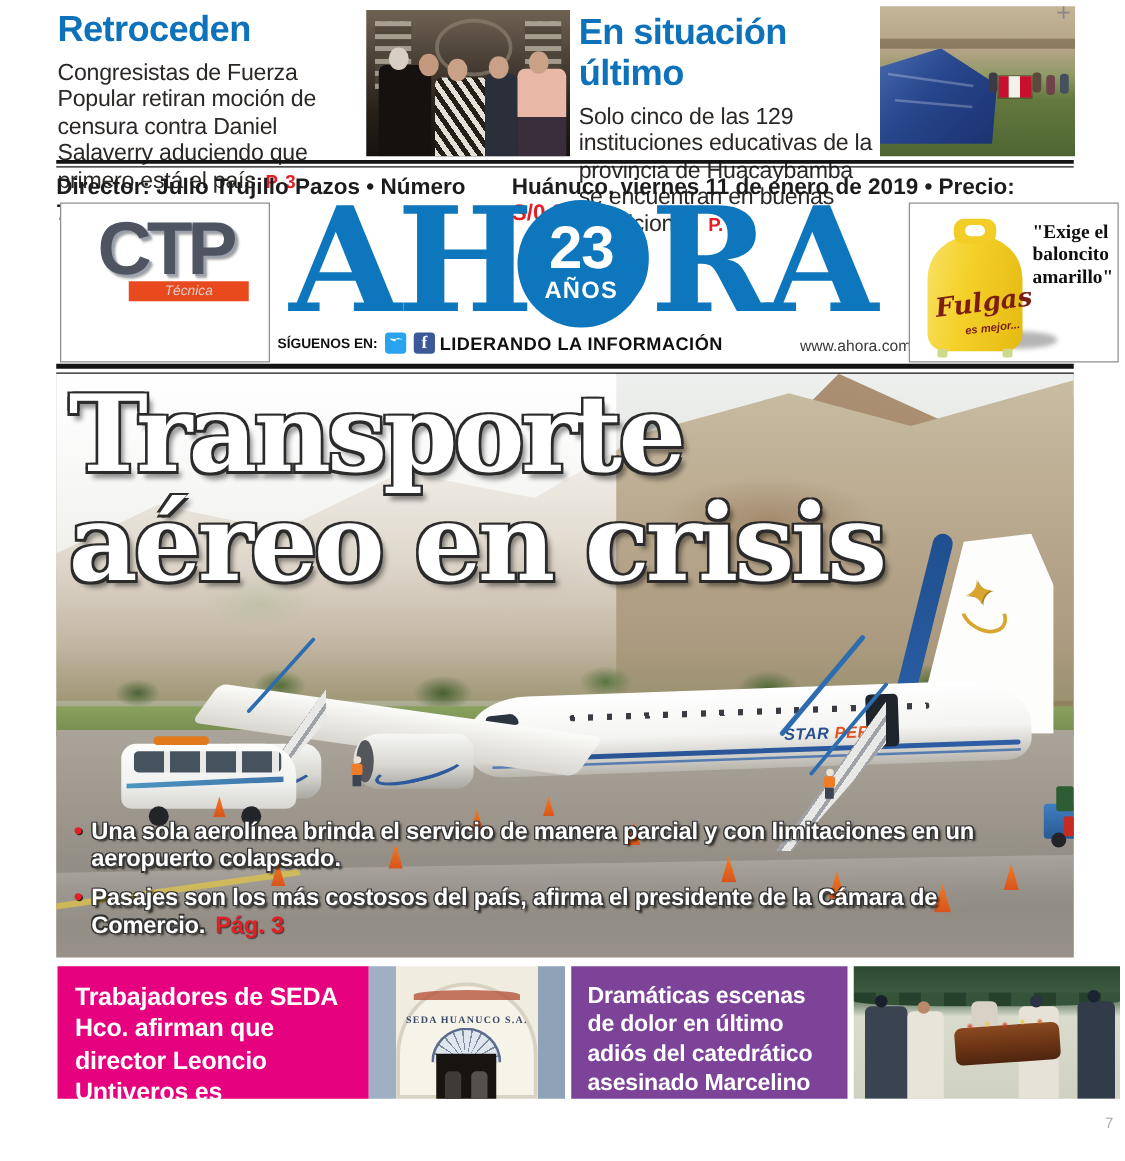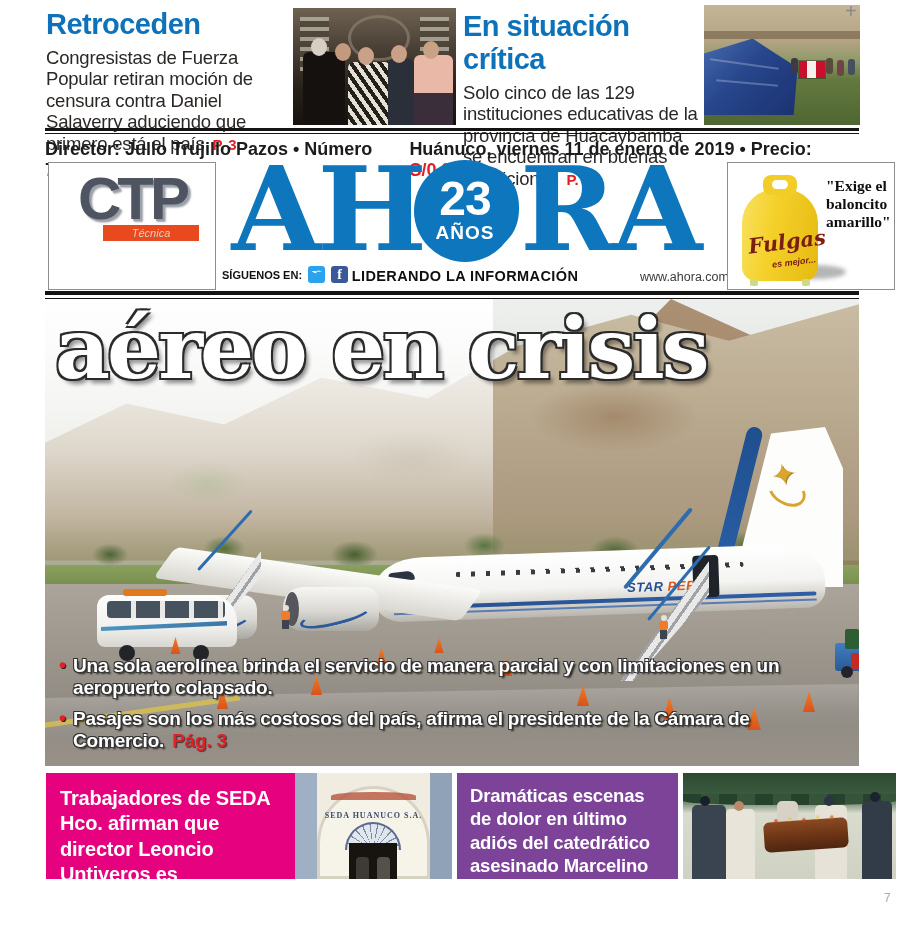--- a/index.html
+++ b/index.html
@@ -223,21 +223,21 @@
     <div class="person" style="left:34%;top:46%;width:26%;height:54%;background:repeating-linear-gradient(55deg,#e4e0d5 0 4px,#23201a 4px 8px);"></div>
     <div class="head" style="left:40%;top:33%;"></div>
     <div class="person" style="left:58%;top:44%;width:16%;height:56%;background:#2a2f3a;"></div>
     <div class="head" style="left:60%;top:32%;"></div>
     <div class="person" style="left:74%;top:40%;width:24%;height:60%;background:linear-gradient(180deg,#e9b8a6 0 55%,#3a2e3a 55% 100%);"></div>
     <div class="head" style="left:80%;top:28%;"></div>
     <div class="head" style="left:26%;top:30%;background:#c49a7e;"></div>
   </div>
 
   <div class="abs story" style="left:463px;top:10px;width:238px;">
-    <h2>En situación crítica</h2>
+    <h2>En situación último</h2>
     <p><span>Solo cinco de las 129 instituciones educativas de la provincia de Huacaybamba se encuentran en buenas condiciones</span><span class="pref">P. 2</span></p>
   </div>
 
   <div class="abs photo photo-tent" style="left:704px;top:5px;width:156px;height:120px;">
     <div class="tent-roofline"></div>
     <div class="tent"></div>
     <div class="tent-fold" style="left:4%;top:48%;width:44%;transform:rotate(8deg);"></div>
     <div class="tent-fold" style="left:8%;top:64%;width:40%;transform:rotate(5deg);"></div>
     <div class="flag" style="left:60%;top:46%;">
       <div style="background:#c8102e;"></div>
@@ -372,20 +372,21 @@
     <div class="cone" style="left:388px;top:338px;width:12px;height:16px;"></div>
     <div class="cone" style="left:455px;top:358px;width:14px;height:19px;"></div>
     <div class="cone" style="left:530px;top:386px;width:16px;height:21px;"></div>
     <div class="cone" style="left:616px;top:398px;width:17px;height:22px;"></div>
     <div class="cone" style="left:700px;top:408px;width:18px;height:23px;"></div>
     <div class="cone" style="left:756px;top:392px;width:16px;height:21px;"></div>
     <div class="prop-bin" style="left:800px;top:330px;width:14px;height:20px;"></div>
     <div class="prop-ext" style="left:806px;top:354px;width:8px;height:16px;"></div>
 
     <div class="headline">
+      <div>Transporte</div>
       <div>aéreo en crisis</div>
     </div>
     <div class="bullets">
       <div class="bullet-row">
         <span class="bullet-dot">•</span>
         <span class="bullet-text">Una sola aerolínea brinda el servicio de manera parcial y con limitaciones en un aeropuerto colapsado.</span>
       </div>
       <div class="bullet-row">
         <span class="bullet-dot">•</span>
         <span class="bullet-text"><span>Pasajes son los más costosos del país, afirma el presidente de la Cámara de Comercio.</span><span class="bullet-ref">Pág. 3</span></span>

